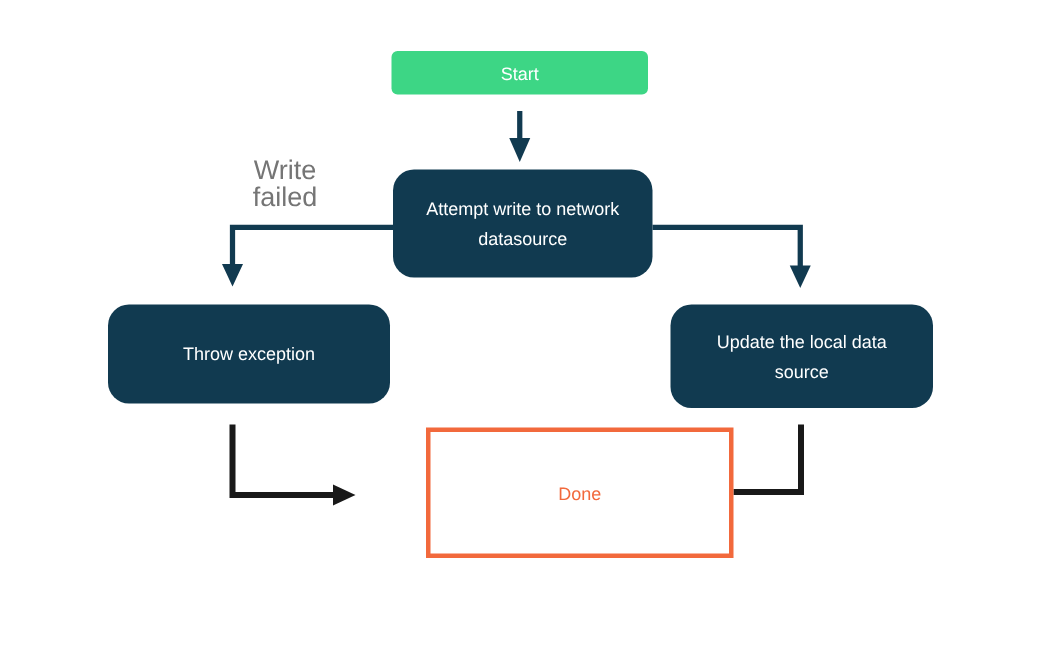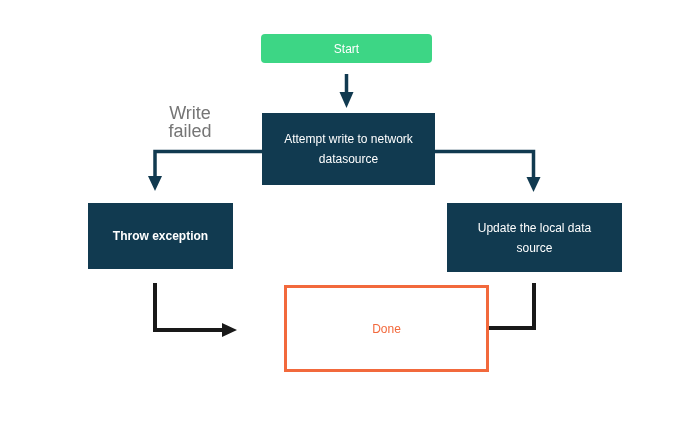--- a/index.html
+++ b/index.html
@@ -37,25 +37,25 @@
     font-size:12px;line-height:20px;
     box-sizing:border-box;
   }
   .node-start{
     left:261px;top:34px;width:171px;height:29px;
     background:var(--start-fill);color:var(--start-text);
     border-radius:4px;
   }
   .node-process{
     background:var(--process-fill);color:var(--process-text);
-    border-radius:0;
+    border-radius:14px;
     padding:0 12px;
   }
   .node-attempt{left:262px;top:113px;width:173px;height:72px;}
-  .node-throw{left:88px;top:203px;width:145px;height:66px;font-weight:bold;}
+  .node-throw{left:72px;top:203px;width:188px;height:66px;}
   .node-update{left:447px;top:203px;width:175px;height:69px;}
   .node-done{
     left:248px;top:285px;width:205px;height:87px;
     background:var(--background);
     border:3px solid var(--done-border);
     color:var(--done-text);
     border-radius:0;
     margin-left:36px;
   }
   .edge-label{

